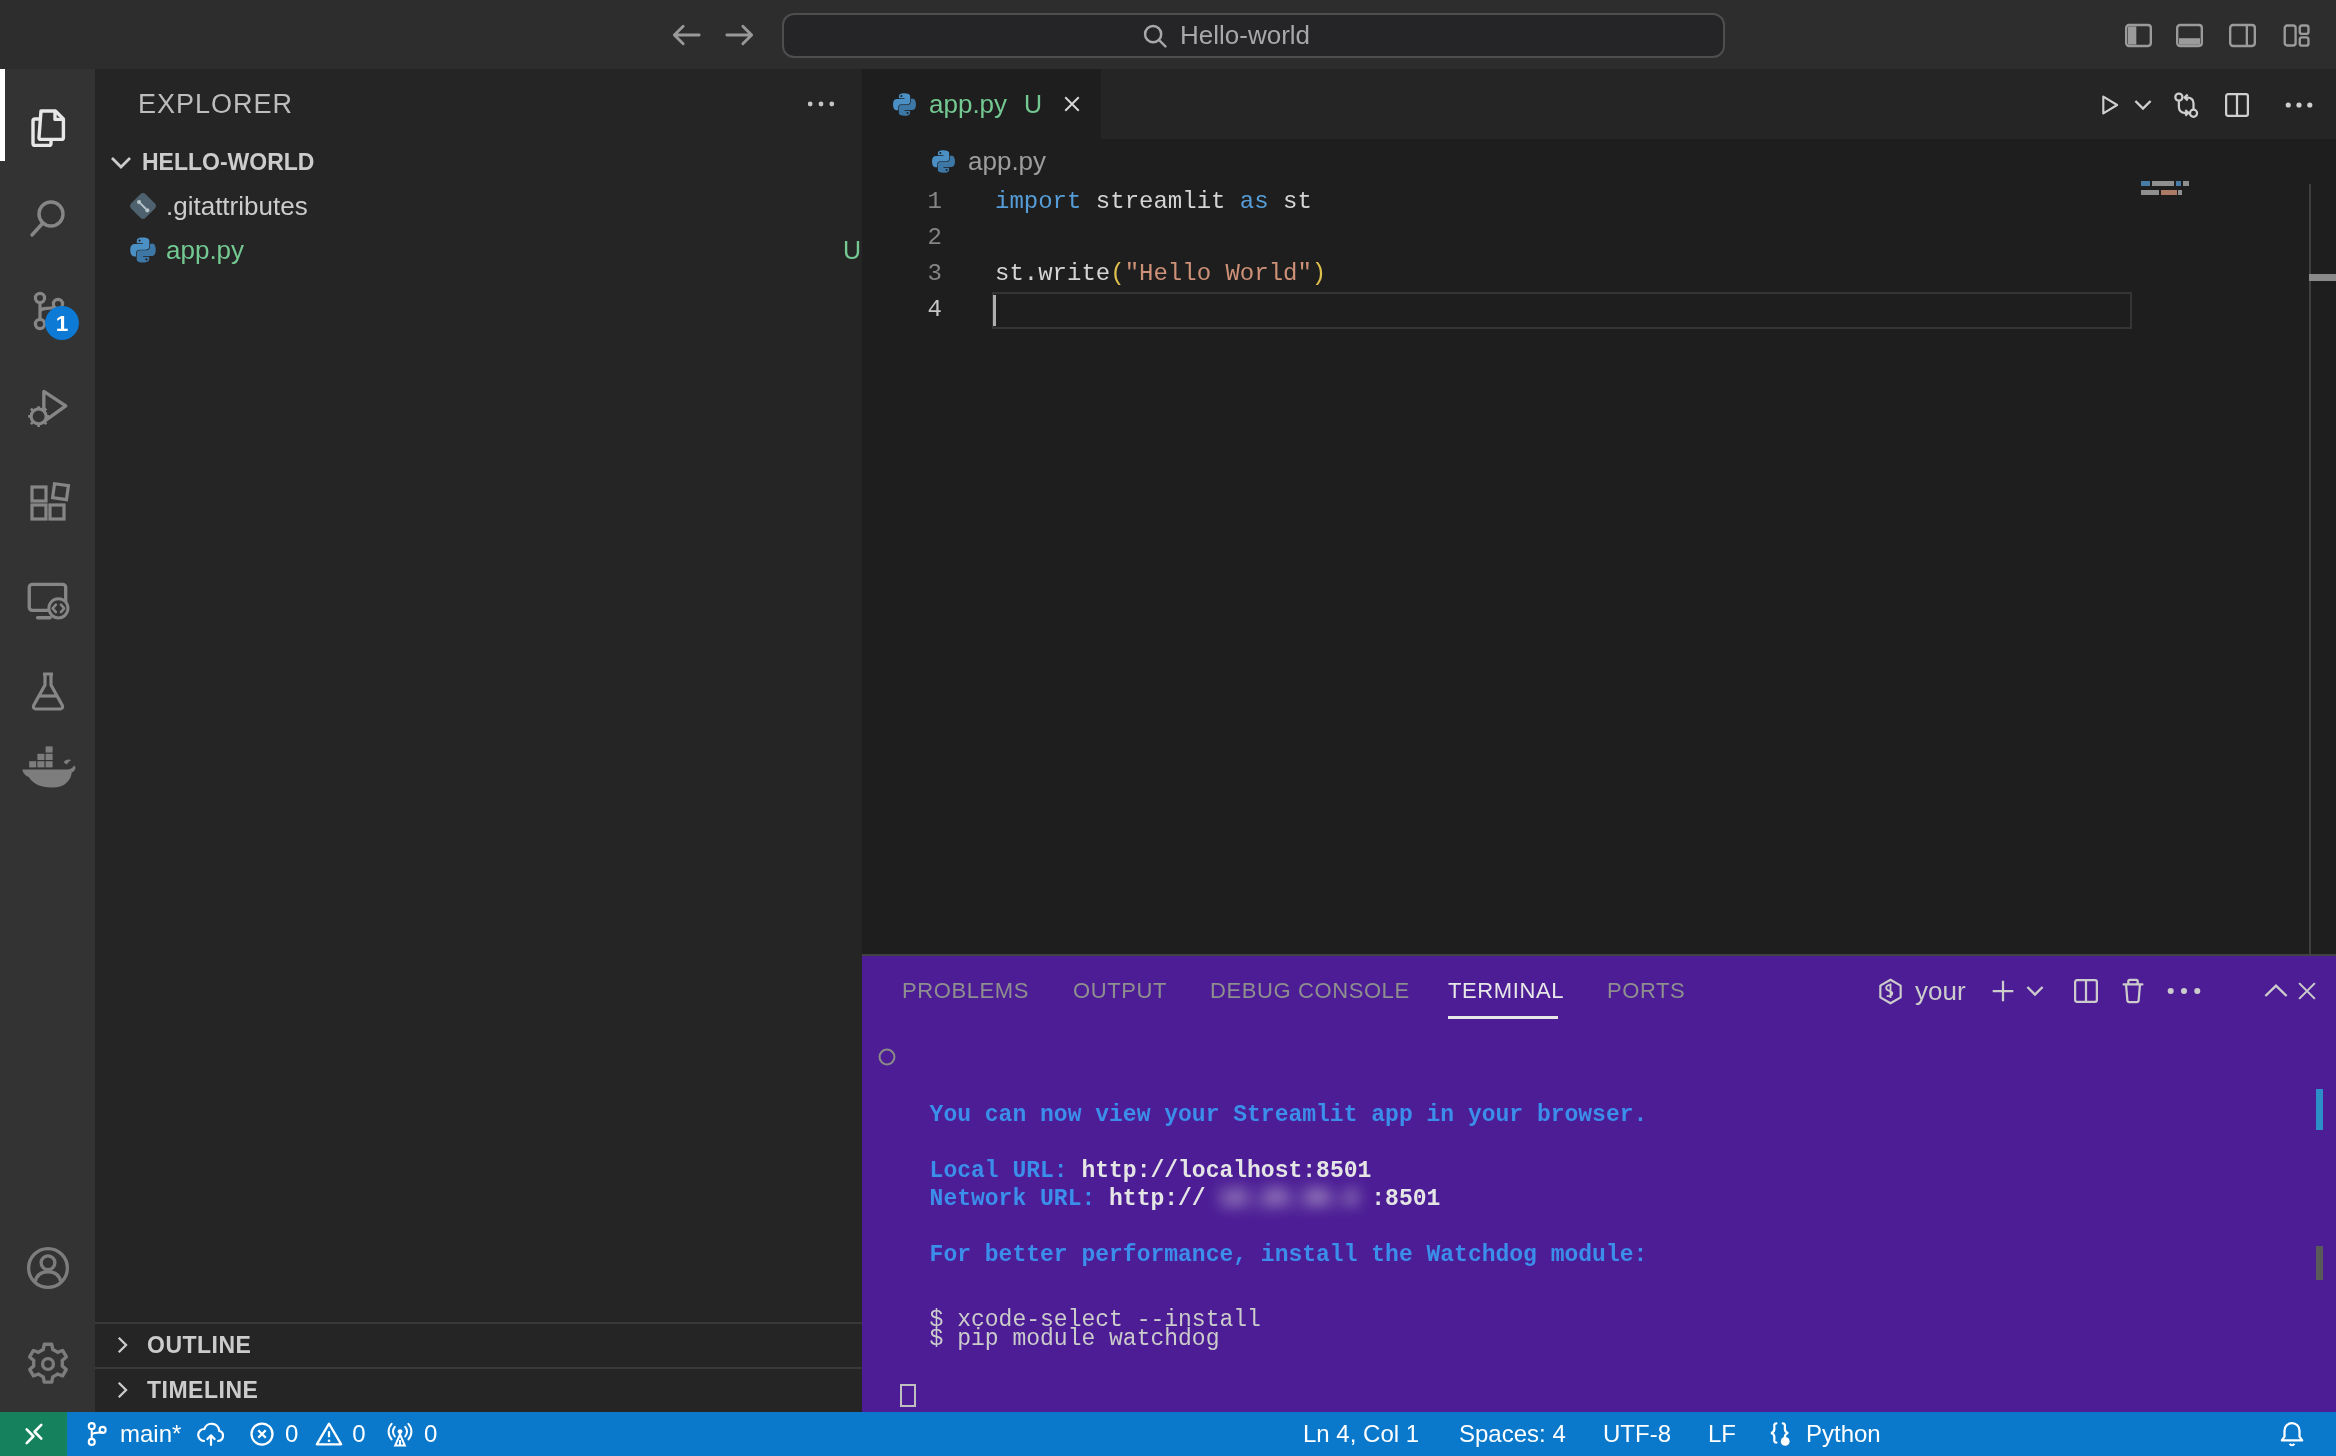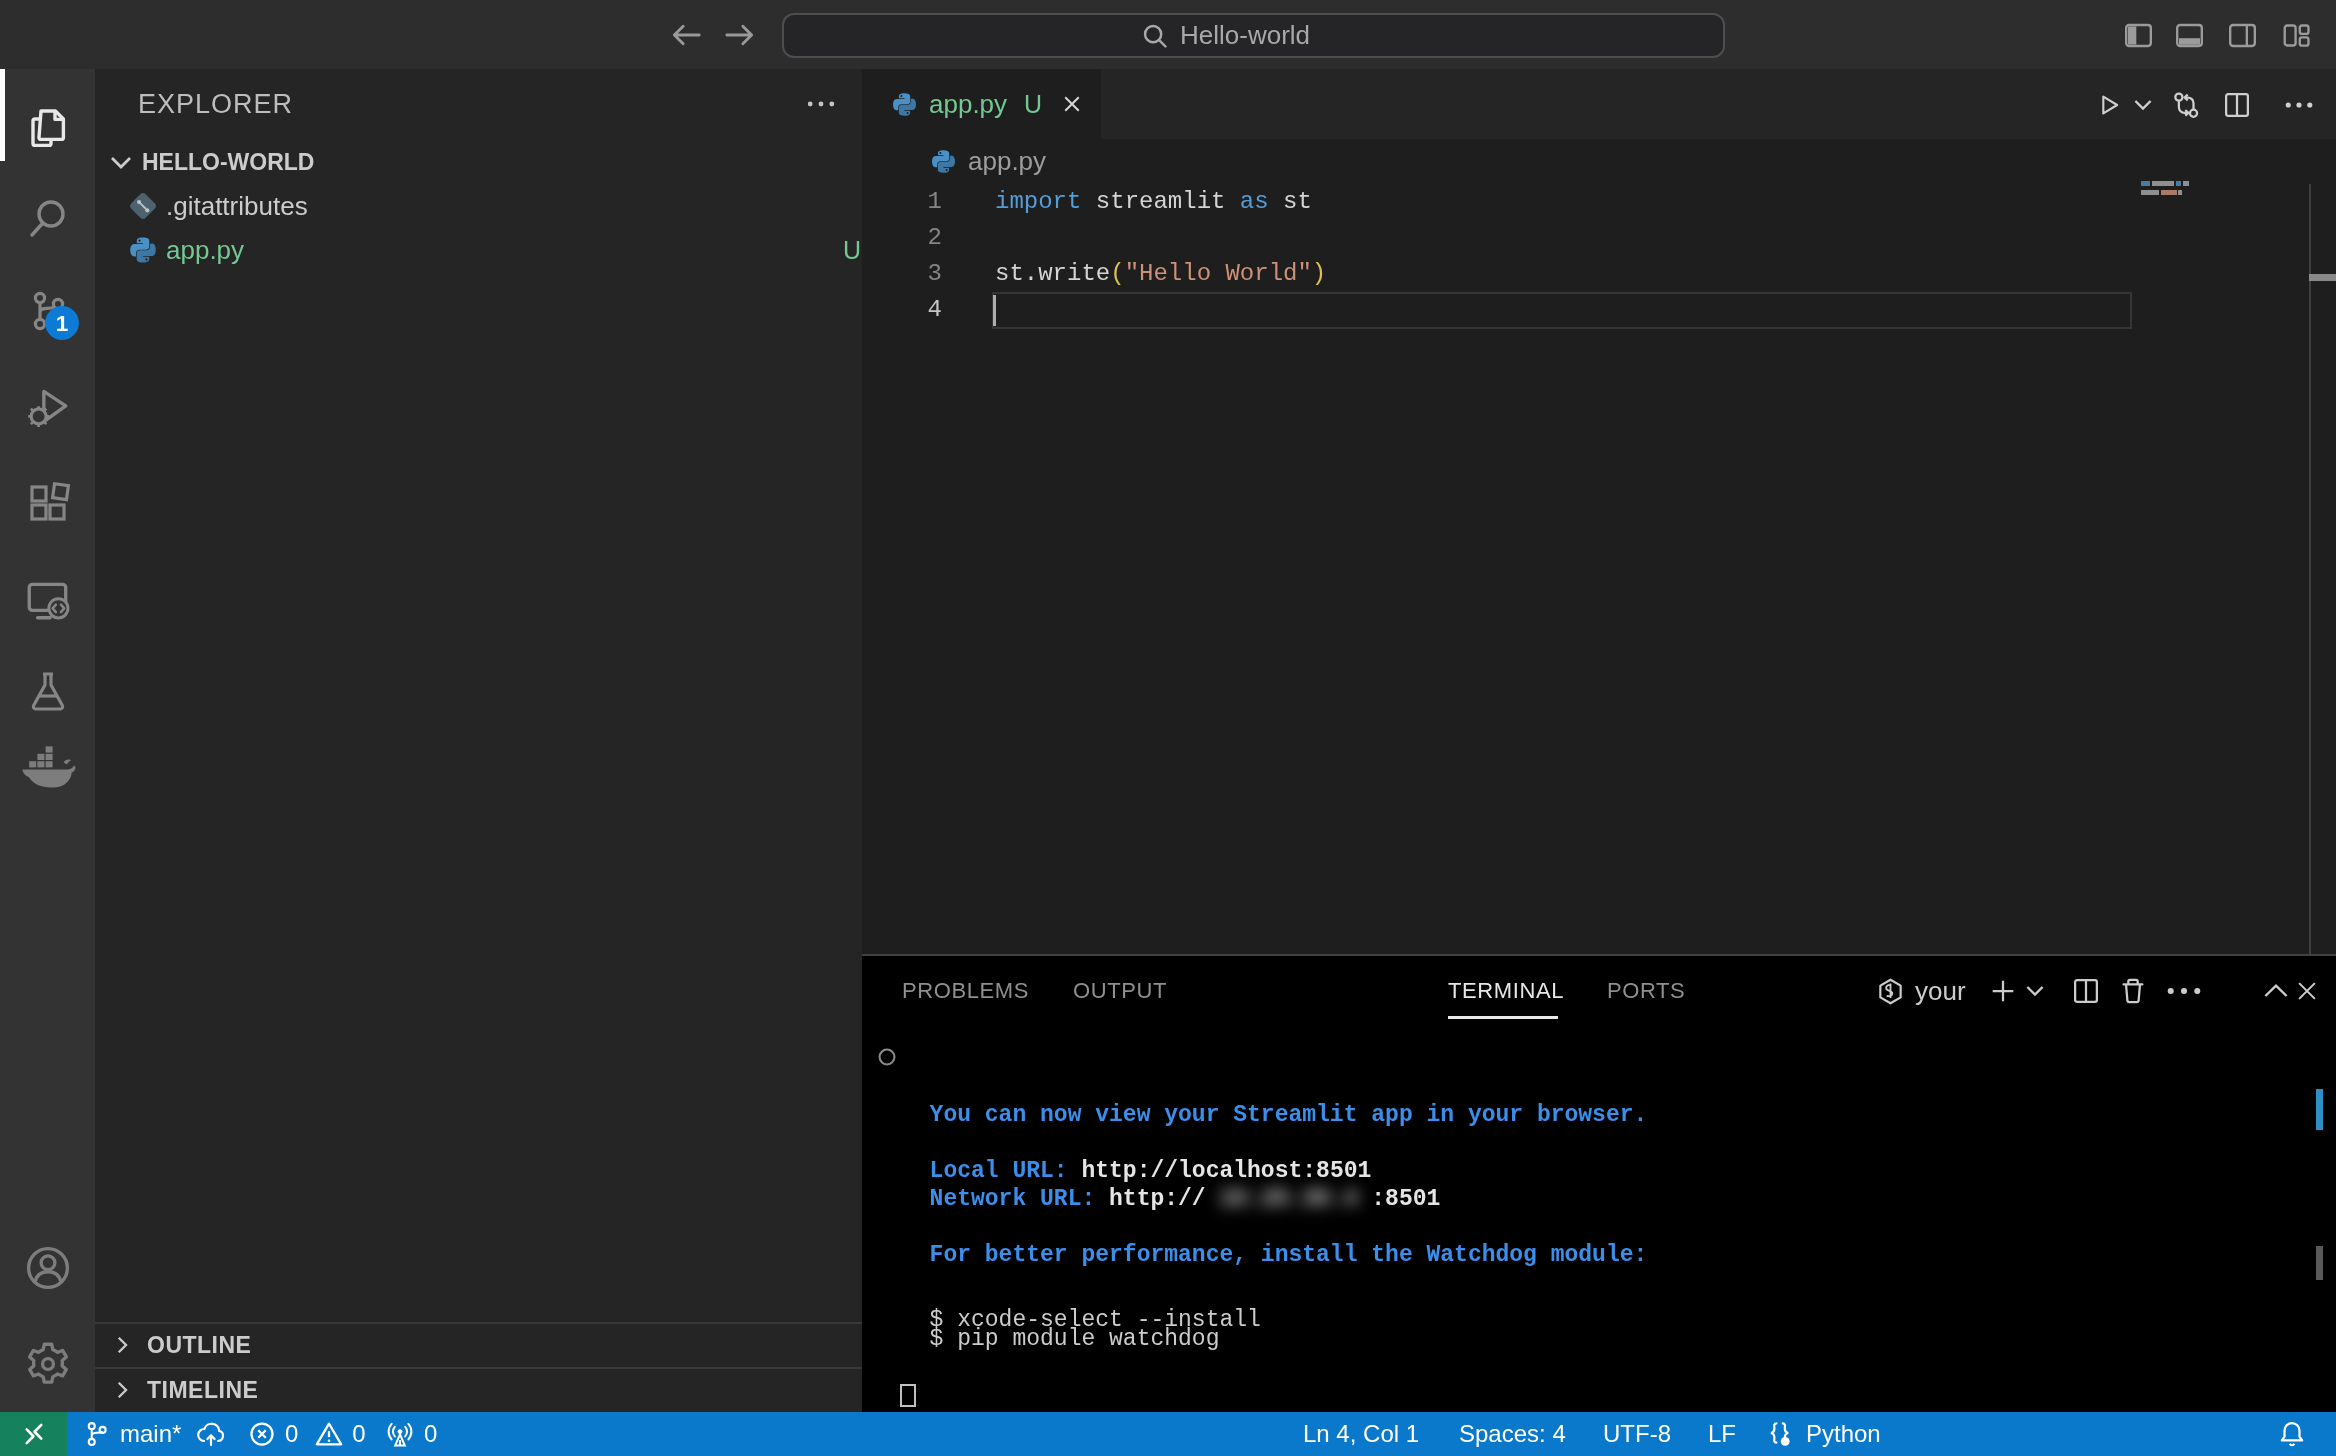--- a/index.html
+++ b/index.html
@@ -42,21 +42,21 @@
   .lnum { position:absolute; width:60px; text-align:right; color:#858585;
     font-size:24px; font-family:"Liberation Mono", monospace; line-height:36px; }
   .codeline { position:absolute; left:133px; font-size:24px; line-height:36px;
     font-family:"Liberation Mono", monospace; color:#d4d4d4; white-space:pre; }
   .kw { color:#569cd6; } .str { color:#ce9178; } .brk { color:#dfc04d; }
   #curline { left:130px; top:153px; width:1140px; height:37px;
     border:2px solid #353535; }
   #cursor { left:131px; top:156px; width:3px; height:31px; background:#aeafad; }
 
   
-  #panel { left:862px; top:954px; width:1474px; height:458px; background:#000000;
+  #panel { left:862px; top:954px; width:1474px; height:458px; background:#4c1d95;
     border-top:2px solid #424242; }
   .ptab { position:absolute; top:0; height:70px; display:flex; align-items:center;
     font-size:22px; color:#8f8f8f; letter-spacing:0.6px; }
   .ptab.active { color:#e7e7e7; }
   .pact { position:absolute; top:0; height:70px; display:flex; align-items:center; }
   .tline { position:absolute; left:40px; font-size:23px; line-height:28px;
     font-family:"Liberation Mono", monospace; color:#cccccc; white-space:pre; }
   .tblue { color:#3b8eea; font-weight:bold; }
   .twhite { color:#e5e5e5; font-weight:bold; }
 
@@ -310,20 +310,21 @@
       <div style="float:left;margin-left:1px;width:4px;height:5px;background:#b5b5b5;opacity:.75"></div>
     </div>
 
     <div class="abs" style="left:1447px;top:45px;width:2px;height:770px;background:#3f3f40"></div>
     <div class="abs" style="left:1447px;top:135px;width:27px;height:7px;background:#8a8a8a"></div>
   </div>
 
   <div id="panel" class="abs">
     <div class="ptab" style="left:40px">PROBLEMS</div>
     <div class="ptab" style="left:211px">OUTPUT</div>
+    <div class="ptab" style="left:348px">DEBUG CONSOLE</div>
     <div class="ptab active" style="left:586px">TERMINAL</div>
     <div class="ptab" style="left:745px">PORTS</div>
     <div class="abs" style="left:586px;top:60px;width:110px;height:3px;background:#e7e7e7"></div>
 
     <div class="pact" style="left:1014px">
       <svg width="29" height="29" viewBox="0 0 16 16">
         <path d="M8 1.5 L13.6 4.75 V11.25 L8 14.5 L2.4 11.25 V4.75 Z" stroke="#cccccc" stroke-width="1.2" fill="none" stroke-linejoin="round"></path>
         <path d="M8.3 4.5 c-1.5-0.4-2.7 0.4-2.7 1.5 0 2 3.4 1.2 3.4 3 0 1.2-1.5 1.9-3.1 1.4 M8 3.6 v8" stroke="#cccccc" stroke-width="1" fill="none"></path>
       </svg>
       <span style="margin-left:10px;color:#cccccc;font-size:26px">your</span>

